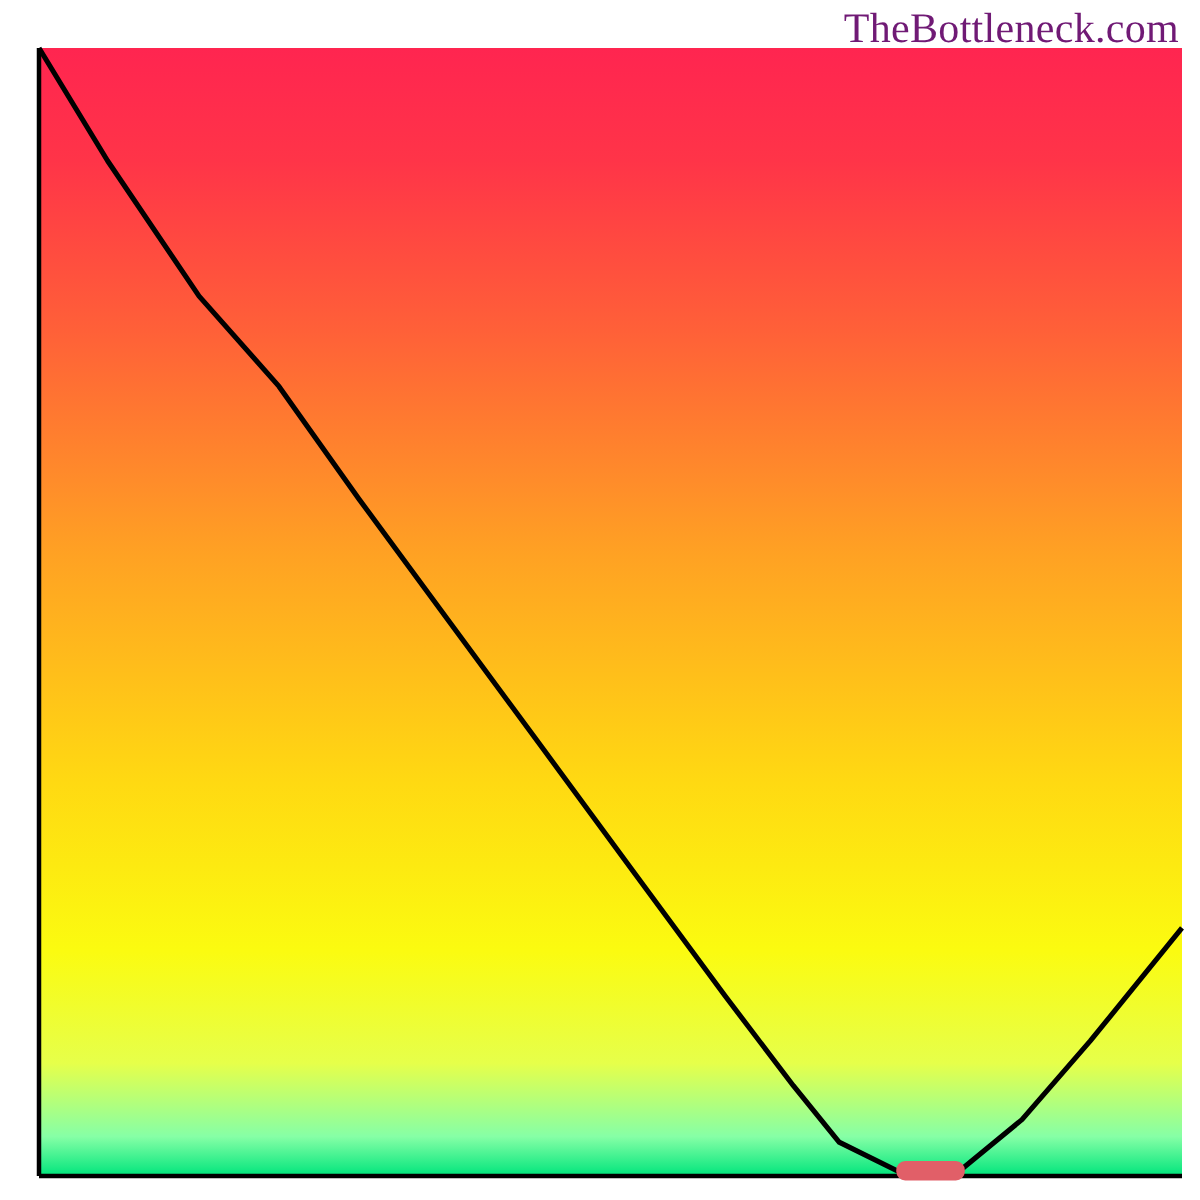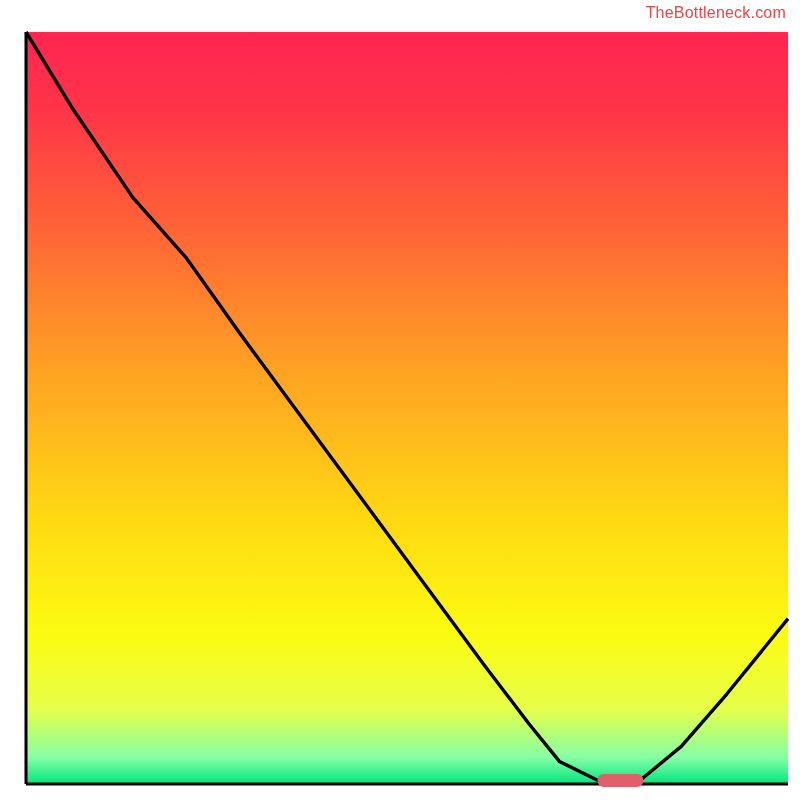--- a/index.html
+++ b/index.html
@@ -12,24 +12,25 @@
   }
   .container {
     position: relative;
     width: 800px;
     height: 800px;
   }
   .watermark {
     position: absolute;
     top: 4px;
     right: 14px;
-    font-size: 16px;
+    font-size: 28px;
     font-weight: 500;
-    color: #ef4444;
+    color: #701a75;
     letter-spacing: 0.2px;
+    font-family: Liberation Serif, serif;
   }
   svg.plot {
     position: absolute;
     left: 0;
     top: 0;
     width: 800px;
     height: 800px;
   }
 </style>
 </head>

